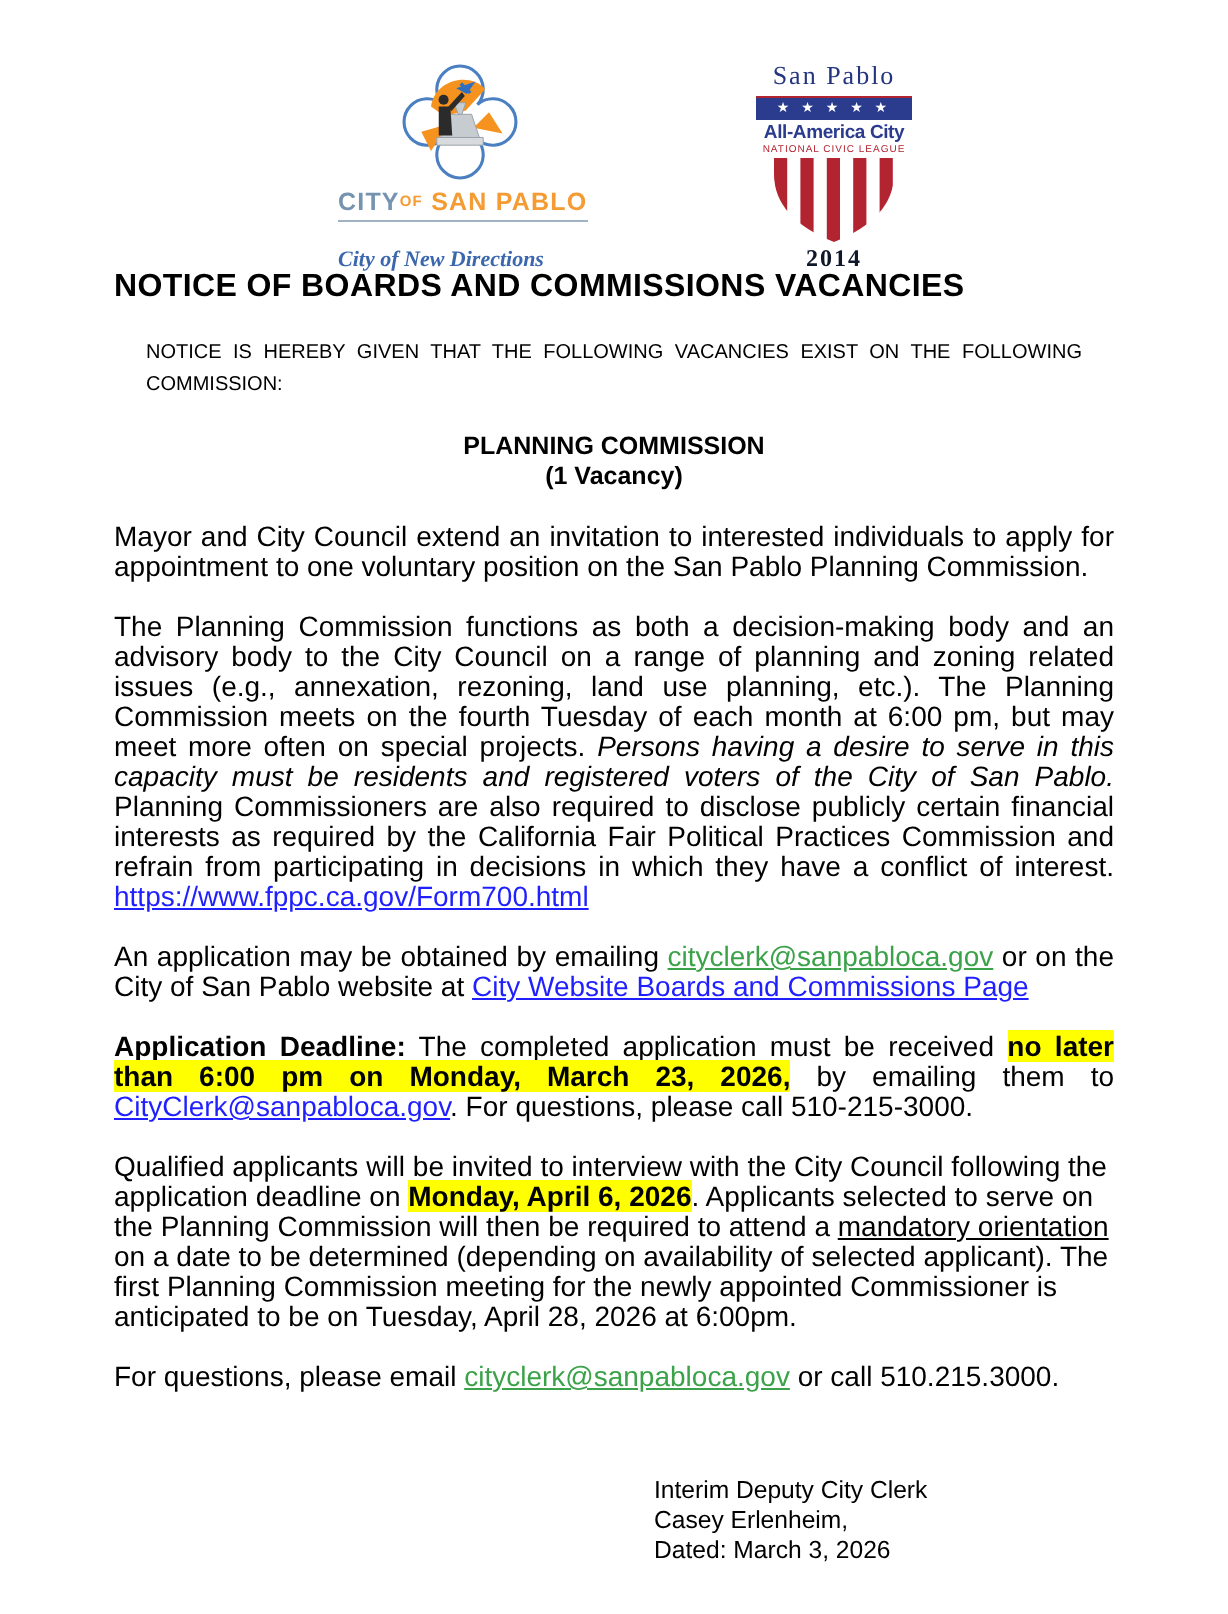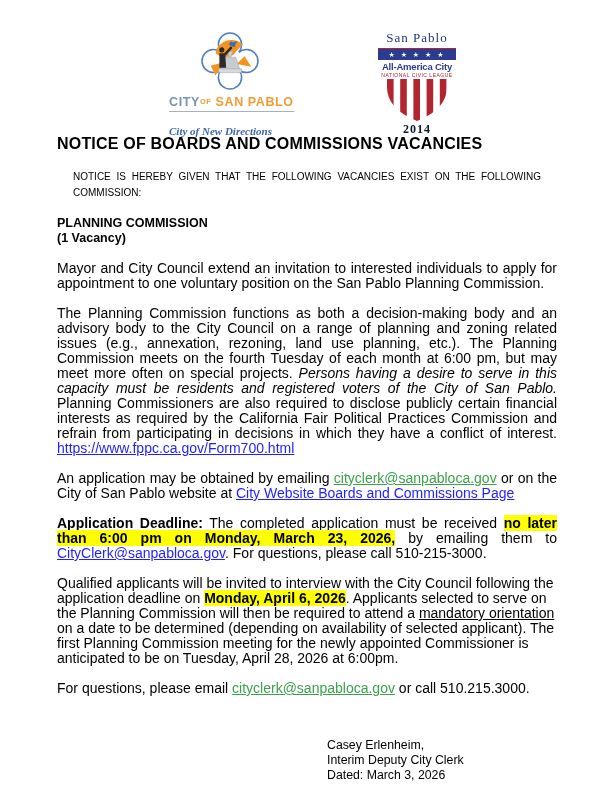--- a/index.html
+++ b/index.html
@@ -28,21 +28,21 @@
   .aac-starband{background:#2b3c8f;color:#fff;font-size:7px;letter-spacing:2px;line-height:11px;height:11px;
                 margin-top:2px;border-top:1px solid #b32431;overflow:hidden;}
   .aac-award{font-size:9.5px;font-weight:bold;color:#2b3c8f;letter-spacing:-0.2px;white-space:nowrap;margin-top:1px;}
   .aac-league{font-size:5px;color:#b32431;letter-spacing:.5px;white-space:nowrap;}
   .aac-shield{display:block;margin:1px auto 0 auto;}
   .aac-year{font-family:"Liberation Serif", serif;font-weight:bold;font-size:12px;color:#0f172a;margin-top:1px;letter-spacing:1px;}
 
   
   .doc-title{font-size:16px;font-weight:bold;letter-spacing:.2px;line-height:19px;margin:0;}
   .doc-subtitle{font-size:10px;line-height:15.5px;margin:16px;text-align:justify;}
-  .commission-block{text-align:left;font-weight:bold;font-size:12.5px;line-height:15px;margin-top:16px;}
+  .commission-block{text-align:center;font-weight:bold;font-size:12.5px;line-height:15px;margin-top:16px;}
 
   
   .para{font-size:14px;line-height:15px;margin:15px 0 0 0;}
   .just{text-align:justify;}
   .em-it{font-style:italic;}
   .bold{font-weight:bold;}
   .hl{background:var(--highlight,#ffff00);font-weight:bold;}
   .ul{text-decoration:underline;}
   a.lnk-blue{color:var(--link-blue,#1f1fff);text-decoration:underline;cursor:pointer;}
   a.lnk-green{color:var(--link-green,#3ba249);text-decoration:underline;cursor:pointer;}
@@ -116,18 +116,18 @@
 
   <p class="para just"><span>An application may be obtained by emailing </span><a class="lnk-green">cityclerk@sanpabloca.gov</a><span>  or on the City of San Pablo website at </span> <a class="lnk-blue">City Website Boards and Commissions Page</a></p>
 
   <p class="para just"><span class="bold">Application Deadline:</span><span>  The completed application must be received </span><span class="hl">no later than 6:00 pm on Monday, March 23, 2026,</span><span> by emailing them to </span><a class="lnk-blue">CityClerk@sanpabloca.gov</a><span>. For questions, please call 510-215-3000.</span></p>
 
   <p class="para"><span>Qualified applicants will be invited to interview with the City Council following the application deadline on </span><span class="hl">Monday, April 6, 2026</span><span>.  Applicants selected to serve on the Planning Commission will then be required to attend a </span><span class="ul">mandatory orientation</span><span> on a date to be determined (depending on availability of selected applicant).  The first Planning Commission meeting for the newly appointed Commissioner is anticipated to be on Tuesday, April 28, 2026 at 6:00pm.</span></p>
 
   <p class="para"><span>For questions, please email </span> <a class="lnk-green">cityclerk@sanpabloca.gov</a><span>  or call 510.215.3000.</span></p>
 
   <div class="signature">
+    <div>Interim Deputy City Clerk</div>
     <div>Casey Erlenheim,</div>
-    <div>Interim Deputy City Clerk</div>
     <div>Dated:  March 3, 2026</div>
   </div>
 
 </div>
 
 </body></html>

